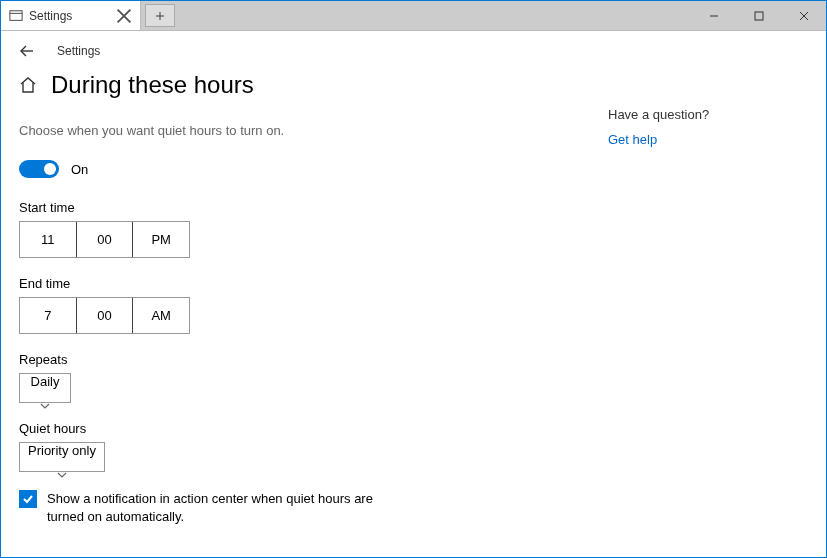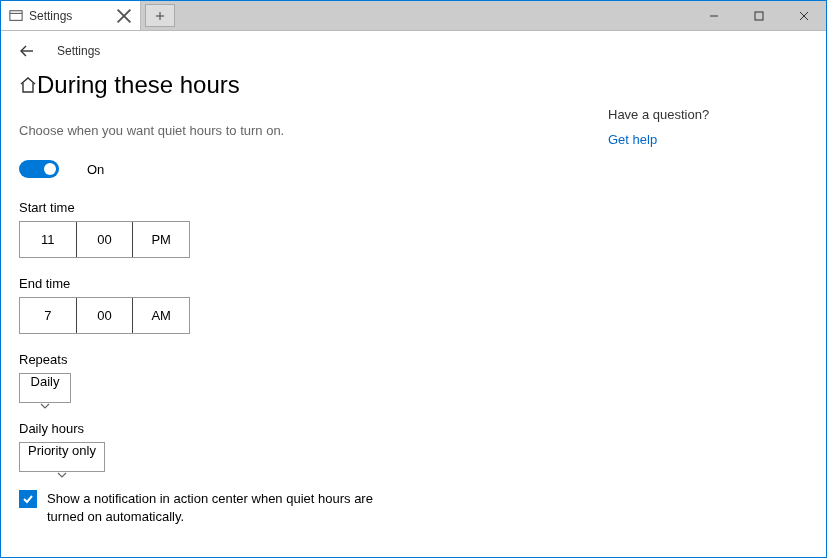--- a/index.html
+++ b/index.html
@@ -75,28 +75,29 @@
     .content {
       display: flex;
       padding: 0 18px;
     }
     .main { flex: 1; max-width: 590px; }
     .side { width: 200px; padding-top: 36px; }
 
     .page-title-row {
       display: flex;
       align-items: center;
+      gap: 14px;
       margin-bottom: 24px;
     }
     .home-icon { width: 18px; height: 18px; color: #333; display:flex; align-items:center; justify-content:center; }
     h1 { font-size: 24px; font-weight: 400; }
 
     .description { color: #666; font-size: 13px; margin-bottom: 22px; }
 
-    .toggle-row { display: flex; align-items: center; gap: 28px; margin-bottom: 22px; }
+    .toggle-row { display: flex; align-items: center; gap: 12px; margin-bottom: 22px; }
     .toggle {
       width: 40px; height: 18px;
       border-radius: 9px;
       background: #0078d7;
       position: relative;
       cursor: pointer;
     }
     .toggle .knob {
       width: 12px; height: 12px;
       border-radius: 50%;
@@ -258,21 +259,21 @@
         <span>Daily</span>
         <span class="chev">
           <svg viewBox="0 0 10 6" width="10" height="6" fill="none" stroke="#666" stroke-width="1.2">
               <polyline points="1,1 5,5 9,1"></polyline>
             </svg>
         </span>
       </div>
     </div>
 
     <div class="field-group">
-      <span class="field-label">Daily hours</span>
+      <span class="field-label">Quiet hours</span>
       <div class="dropdown" style="min-width:82px">
         <span>Priority only</span>
         <span class="chev">
           <svg viewBox="0 0 10 6" width="10" height="6" fill="none" stroke="#666" stroke-width="1.2">
               <polyline points="1,1 5,5 9,1"></polyline>
             </svg>
         </span>
       </div>
     </div>
 

